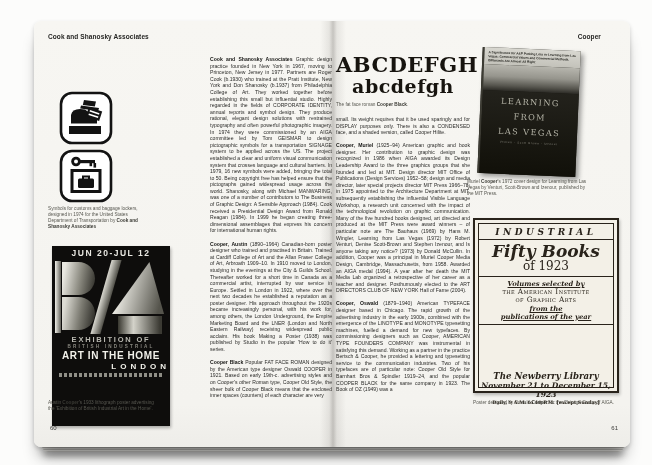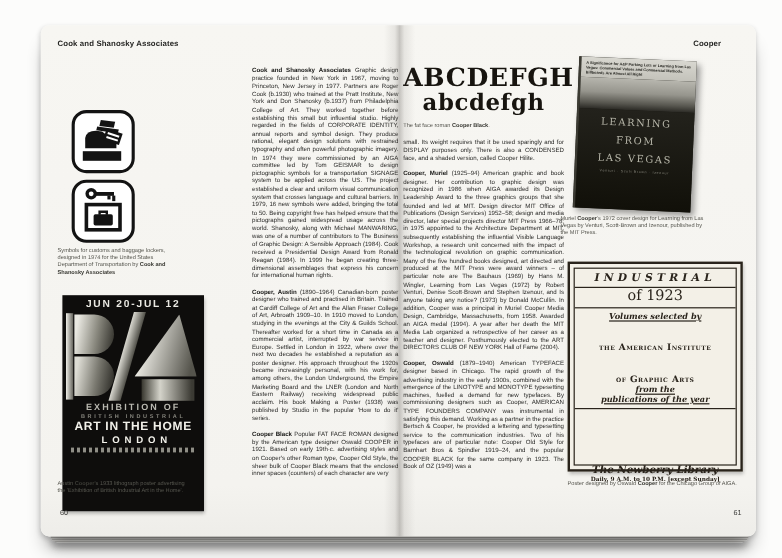--- a/index.html
+++ b/index.html
@@ -41,21 +41,21 @@
   .ba-art{position:relative;height:74px;margin-top:2px;}
   .ba-bar{position:absolute;left:3px;top:1px;width:6px;height:72px;background:linear-gradient(90deg,#efeee7,#63625b);}
   .ba-btop{position:absolute;left:10px;top:2px;width:33px;height:33px;border-radius:0 100% 100% 0 / 0 100% 100% 0;background:linear-gradient(100deg,#e9e8e1 10%,#8a897f 55%,#36352f 95%);}
   .ba-bbot{position:absolute;left:10px;top:37px;width:33px;height:33px;border-radius:0 100% 100% 0 / 0 100% 100% 0;background:linear-gradient(100deg,#dddcd4 10%,#7b7a71 55%,#2e2d28 95%);}
   .ba-slash{position:absolute;left:49px;top:0;width:10px;height:74px;transform:skewX(-16deg);background:linear-gradient(90deg,#d9d8d0,#504f48);}
   .ba-tri{position:absolute;left:60px;top:2px;width:52px;height:52px;clip-path:polygon(72% 0,100% 100%,0 100%);background:linear-gradient(105deg,#efeee7 20%,#55544c 90%);}
   .ba-cyl{position:absolute;left:66px;top:56px;width:44px;height:18px;background:linear-gradient(90deg,#38372f,#d4d3ca 35%,#3b3a33 95%);}
   .ba-line1{color:#b9b8b0;font-weight:bold;font-size:7.5px;letter-spacing:1.8px;text-align:center;margin-top:1px;white-space:nowrap;}
   .ba-line2{color:#88877f;font-weight:bold;font-size:4.6px;letter-spacing:2.2px;text-align:center;white-space:nowrap;}
   .ba-line3{color:#f2f1ea;font-weight:bold;font-size:10px;letter-spacing:.6px;text-align:center;margin-top:1px;white-space:nowrap;}
-  .ba-line4{color:#f2f1ea;font-weight:bold;font-size:8px;letter-spacing:4px;text-align:center;padding-left:6px;margin-top:1px;white-space:nowrap;}
+  .ba-line4{color:#f2f1ea;font-weight:bold;font-size:8px;letter-spacing:4px;text-align:right;padding-left:6px;margin-top:1px;white-space:nowrap;}
   .ba-small{height:4px;margin:2px 7px 0;background:repeating-linear-gradient(90deg,#8f8e86 0 3px,transparent 3px 5px);}
 
   
   .specimen{text-align:center;margin:6px 0 5px;font-family:"DejaVu Serif",serif;font-weight:900;color:#17140f;}
   .spec1{font-size:21px;line-height:23px;letter-spacing:.5px;}
   .spec2{font-size:19px;line-height:21px;letter-spacing:.5px;}
   .spec-caption{font-size:4.7px;line-height:6px;color:#56564f;margin:0 0 8px;text-align:left;}
   .spec-caption b{color:#3a3a34;}
 
   
@@ -70,21 +70,21 @@
   
   .fb-poster{position:absolute;left:439px;top:197px;width:146px;height:175px;box-sizing:border-box;background:#f3f0e7;border:2px solid #29231b;padding:3px;box-shadow:1px 2px 3px rgba(0,0,0,.25);}
   .fb-inner{box-sizing:border-box;border:1px solid #29231b;height:100%;display:flex;flex-direction:column;color:#29231b;}
   .fb-sec{border-bottom:1px solid #29231b;text-align:center;}
   .fb-sec:last-child{border-bottom:none;}
   .fb-header{font-family:"DejaVu Serif",serif;font-style:italic;font-weight:bold;font-size:9px;letter-spacing:3.5px;padding:3px 0 2px;}
   .fb-title1{font-family:"DejaVu Serif",serif;font-style:italic;font-weight:900;font-size:17px;line-height:18px;padding-top:2px;}
   .fb-title2{font-family:"DejaVu Serif",serif;font-weight:400;font-size:12px;line-height:13px;padding-bottom:3px;}
   .fb-mid{padding:3px 0 3px;}
   .fb-mid-it{font-family:"DejaVu Serif",serif;font-style:italic;font-weight:bold;font-size:6.8px;line-height:8px;text-decoration:underline;}
-  .fb-mid-sc{font-family:"DejaVu Serif",serif;font-variant:small-caps;font-weight:bold;font-size:7.4px;line-height:8.4px;letter-spacing:.4px;margin-top:18px;}
+  .fb-mid-sc{font-family:"DejaVu Serif",serif;font-variant:small-caps;font-weight:normal;font-size:7.4px;line-height:8.4px;letter-spacing:.4px;}
   .fb-foot{padding:2px 0 2px;margin-top:44px;}
   .fb-foot1{font-family:"DejaVu Serif",serif;font-weight:900;font-style:italic;font-size:8.6px;line-height:10px;}
   .fb-foot2{font-family:"DejaVu Serif",serif;font-style:italic;font-weight:bold;font-size:7.6px;line-height:9px;}
   .fb-foot3{font-family:"DejaVu Serif",serif;font-weight:bold;font-size:4.8px;line-height:6px;}
 </style>
 </head>
 <body>
 
 <div class="book">
 
@@ -181,31 +181,33 @@
   </div>
 
   <div class="caption" style="left:433px;top:158px;width:122px;">
     <span>Muriel </span><b>Cooper</b><span>'s 1972 cover design for Learning from Las Vegas by Venturi, Scott-Brown and Izenour, published by the MIT Press.</span>
   </div>
 
   <div class="fb-poster">
     <div class="fb-inner">
       <div class="fb-sec fb-header">INDUSTRIAL</div>
       <div class="fb-sec">
+        <div class="fb-title1">Fifty Books</div>
         <div class="fb-title2">of 1923</div>
       </div>
       <div class="fb-sec fb-mid">
         <div class="fb-mid-it">Volumes selected by</div>
         <div class="fb-mid-sc">the American Institute</div>
         <div class="fb-mid-sc">of Graphic Arts</div>
         <div class="fb-mid-it">from the</div>
         <div class="fb-mid-it">publications of the year</div>
       </div>
       <div class="fb-sec fb-foot">
         <div class="fb-foot1">The Newberry Library</div>
+        <div class="fb-foot2">November 21 to December 15, 1923</div>
         <div class="fb-foot3">Daily, 9 A.M. to 10 P.M. [except Sunday]</div>
       </div>
     </div>
   </div>
 
   <div class="caption" style="left:439px;top:379px;width:146px;">
     <span>Poster designed by Oswald </span><b>Cooper</b><span> for the Chicago Group of AIGA.</span>
   </div>
 
   <div class="page-number" style="right:12px;top:404px;">61</div>

